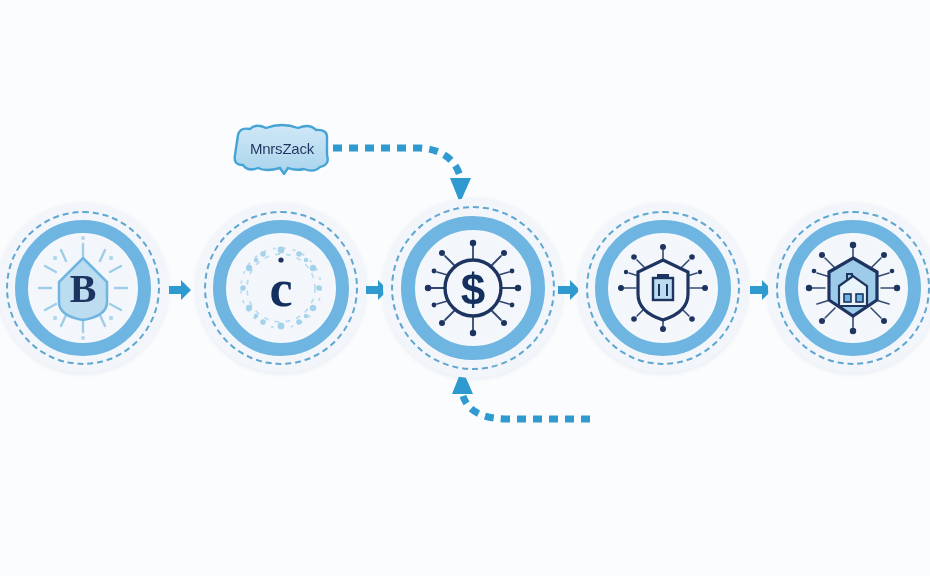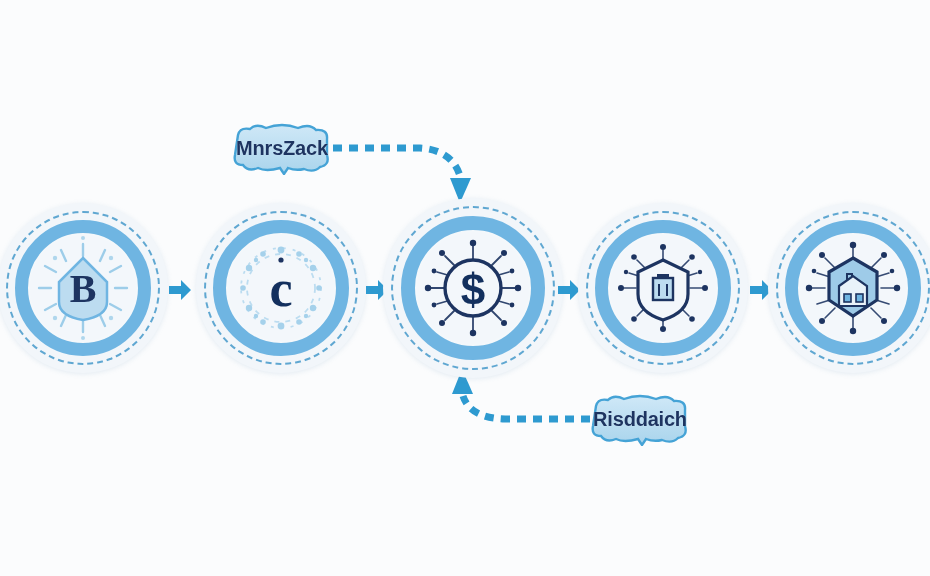--- a/index.html
+++ b/index.html
@@ -82,22 +82,22 @@
   }
   .label-chip .chip-text {
     position: absolute;
     left: 0;
     top: 0;
     width: 112px;
     height: 54px;
     display: flex;
     align-items: center;
     justify-content: center;
-    font-size: 20px;
-    font-weight: bold;
+    font-size: 15px;
+    font-weight: normal;
     color: #1d3461;
     letter-spacing: -0.2px;
     text-shadow: 0 0 1px rgba(255,255,255,0.6);
   }
 </style>
 </head>
 <body>
 
 <div id="stage">
 
@@ -325,22 +325,14 @@
 
   <div class="label-chip" style="left:226px; top:121px;">
     <svg viewBox="0 0 112 54" width="112" height="54">
       <path d="M12 14 Q14 6 24 8 Q30 2 40 7 Q56 1 72 7 Q84 2 90 9 Q102 8 101 18
                L101 34 Q104 44 94 46 Q88 52 78 48 Q70 50 62 47 L58 53 L54 47
                Q40 51 32 47 Q22 51 17 44 Q7 44 9 34 Z" fill="url(#chipGrad)" stroke="#45a3d6" stroke-width="2.4"></path>
     </svg>
     <div class="chip-text">MnrsZack</div>
   </div>
 
-  <div class="label-chip" style="left:584px; top:392px;">
-    <svg viewBox="0 0 112 54" width="112" height="54">
-      <path d="M12 14 Q14 6 24 8 Q30 2 40 7 Q56 1 72 7 Q84 2 90 9 Q102 8 101 18
-               L101 34 Q104 44 94 46 Q88 52 78 48 Q70 50 62 47 L58 53 L54 47
-               Q40 51 32 47 Q22 51 17 44 Q7 44 9 34 Z" fill="url(#chipGrad)" stroke="#45a3d6" stroke-width="2.4"></path>
-    </svg>
-    <div class="chip-text">Risddaich</div>
-  </div>
 
 </div>
 
 </body></html>

